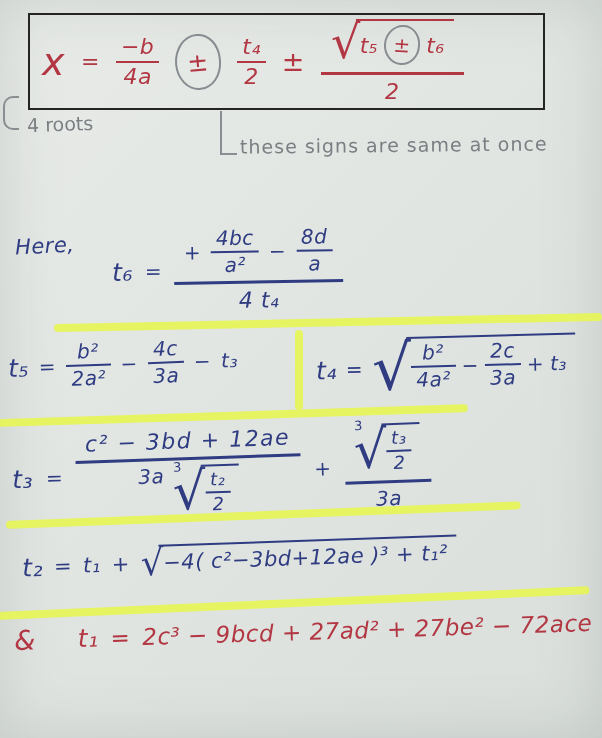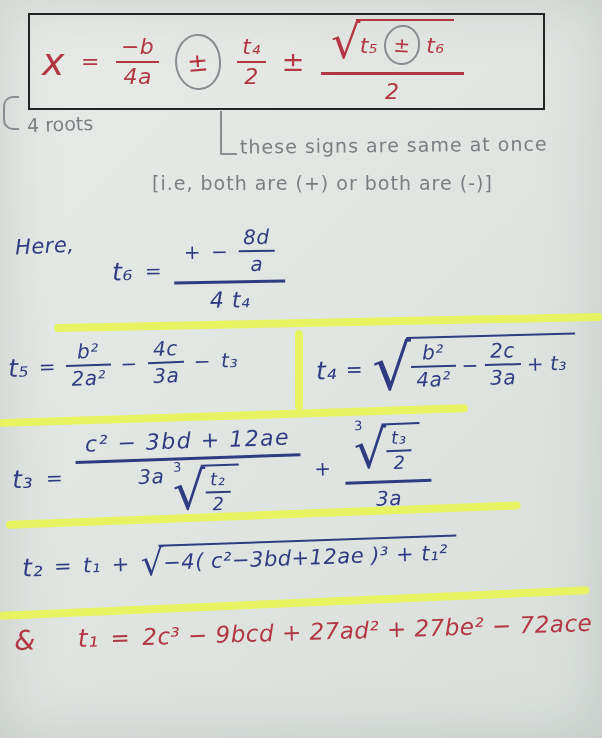--- a/index.html
+++ b/index.html
@@ -83,30 +83,33 @@
         </span>
       </span>
       <span class="den">2</span>
     </span>
   </div>
 
   <div class="abs brace" style="left:3px; top:96px;"></div>
   <div class="abs pencil-ink" style="left:27px; top:113px; font-size:19px; transform:rotate(-2deg);">4 roots</div>
   <div class="abs leader" style="left:220px; top:111px;"></div>
   <div class="abs pencil-ink" style="left:240px; top:134px; font-size:19px; letter-spacing:1px; transform:rotate(-.6deg);">these signs are same at once</div>
-  <div class="abs pencil-ink" style="left:152px; top:172px; font-size:19px; letter-spacing:1px;">[i.e, both are (+) or both are (-)]</div>
 
   <div class="abs blue math" style="left:15px; top:234px; font-size:21px; transform:rotate(-3deg);">Here,</div>
 
   <div class="abs row blue math" style="left:112px; top:228px; gap:12px; font-size:20px; transform:rotate(-1deg);">
     <span class="lhs-t">t₆</span>
     <span>=</span>
     <span class="frac bigfrac">
       <span class="num">
         <span>+</span>
+        <span class="frac">
+          <span class="num">4bc</span>
+          <span class="den">a²</span>
+        </span>
         <span>−</span>
         <span class="frac">
           <span class="num">8d</span>
           <span class="den">a</span>
         </span>
       </span>
       <span class="den" style="font-size:22px">4 t₄</span>
     </span>
   </div>
 

